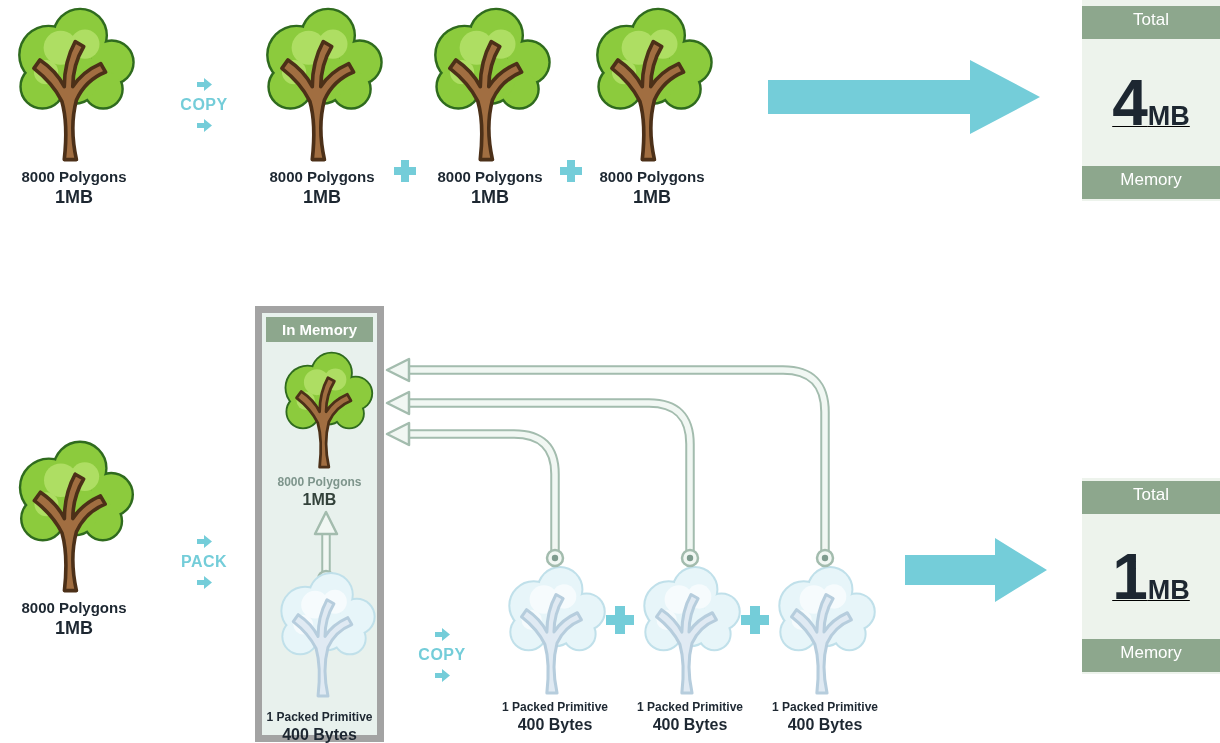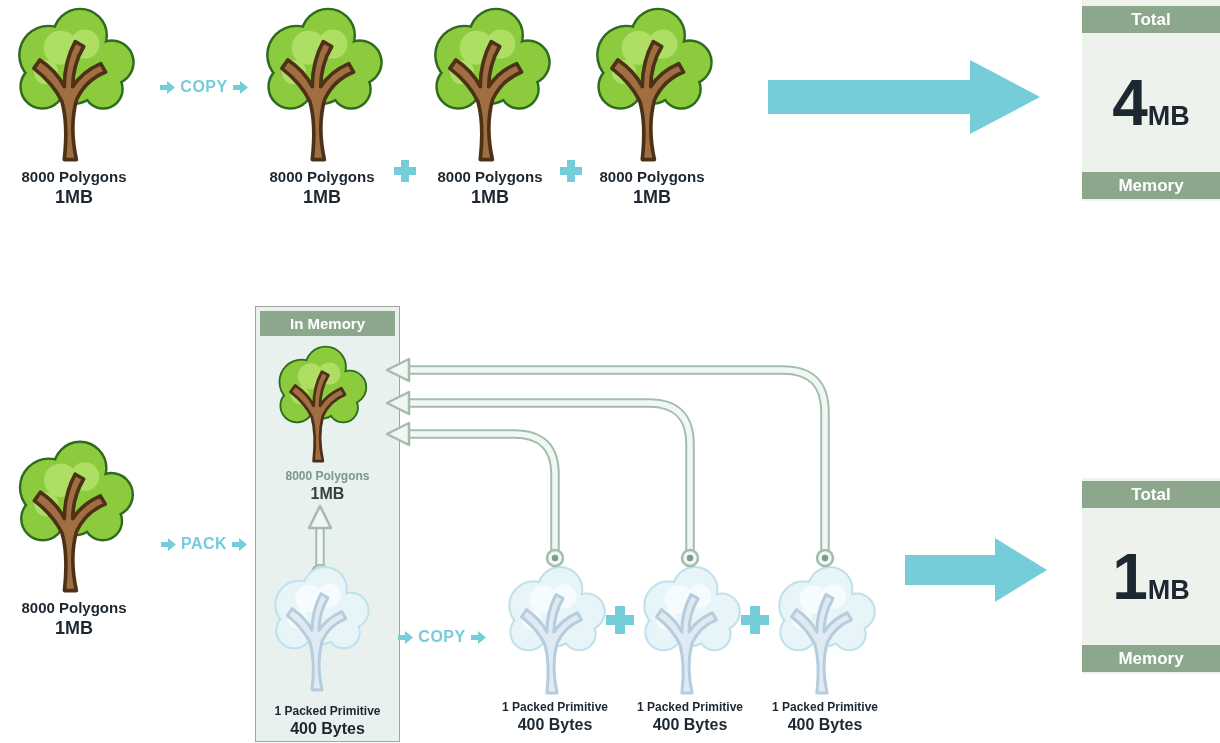--- a/index.html
+++ b/index.html
@@ -25,46 +25,46 @@
   .tree-ghost{--fol:#e7f5f9;--folhi:#f6fbfd;--fol-o:#c0e0ea;--trk:#e0eaf3;--trk-o:#b6cddd;}
 
   .tree-block{position:absolute;display:flex;flex-direction:column;align-items:center;}
   .lbl1{font-size:15px;font-weight:bold;color:var(--text-dark);margin-top:6px;line-height:1.2;}
   .lbl2{font-size:18px;font-weight:bold;color:var(--text-dark);margin-top:1px;line-height:1.2;}
   .lblp1{font-size:12px;font-weight:bold;color:var(--text-dark);margin-top:5px;line-height:1.2;}
   .lblp2{font-size:16px;font-weight:bold;color:var(--text-dark);margin-top:1px;line-height:1.2;}
 
   .op-label{
     position:absolute;display:flex;align-items:center;justify-content:center;gap:5px;
-    color:var(--accent);font-weight:bold;font-size:16px;letter-spacing:.5px;
+    color:var(--accent);font-weight:bold;font-size:16px;letter-spacing:.5px;flex-direction:column;
   }
   .mini-arrow path{fill:var(--accent);}
   .big-arrow path{fill:var(--accent);}
 
   .plus{position:absolute;}
   .plus::before{content:"";position:absolute;left:0;top:50%;transform:translateY(-50%);width:100%;height:8px;background:var(--accent);}
   .plus::after{content:"";position:absolute;top:0;left:50%;transform:translateX(-50%);height:100%;width:8px;background:var(--accent);}
   .plus.big::before{height:10px;}
   .plus.big::after{width:10px;}
 
   .panel{
     position:absolute;left:1082px;width:138px;background:var(--panel-bg);
     display:flex;flex-direction:column;box-sizing:border-box;padding:6px 0 2px;
   }
   .panel-header,.panel-footer{
-    height:27px;line-height:27px;background:var(--header-bg);color:#fff;
-    font-weight:bold;font-size:17px;text-align:center;
-  }
-  .panel-value{flex:1;display:flex;align-items:center;justify-content:center;}
+    height:33px;line-height:27px;background:var(--header-bg);color:#fff;
+    font-weight:normal;font-size:17px;text-align:center;
+  }
+  .panel-value{flex:1;display:flex;align-items:center;justify-content:center;text-decoration:underline;}
   .val-num{font-size:64px;font-weight:bold;color:var(--text-dark);line-height:1;}
   .val-unit{font-size:27px;font-weight:bold;color:var(--text-dark);}
 
   .memory-box{
-    position:absolute;left:255px;top:306px;width:145px;height:436px;box-sizing:border-box;
-    background:var(--box-bg);border:1px solid #a3a3a3;
+    position:absolute;left:255px;top:306px;width:129px;height:436px;box-sizing:border-box;
+    background:var(--box-bg);border:7px solid #a3a3a3;
   }
   .box-header{
     position:absolute;left:4px;right:4px;top:4px;height:25px;line-height:25px;
     background:var(--header-bg);color:#fff;font-weight:bold;font-size:15px;text-align:center;
   }
   .box-lbl{position:absolute;left:0;width:100%;text-align:center;line-height:1.2;}
   .box-lbl-muted{font-size:12px;font-weight:bold;color:var(--muted-text);}
   .box-lbl-dark{font-size:16px;font-weight:bold;color:#33423b;}
   .box-lblp1{font-size:12px;font-weight:bold;color:var(--text-dark);}
   .box-lblp2{font-size:16px;font-weight:bold;color:var(--text-dark);}

